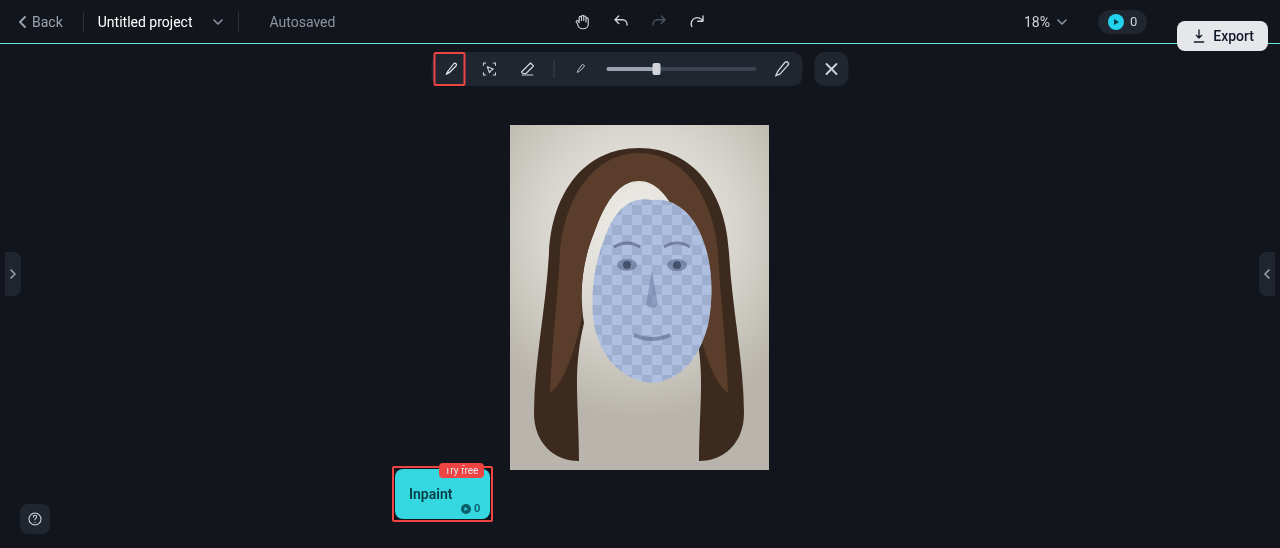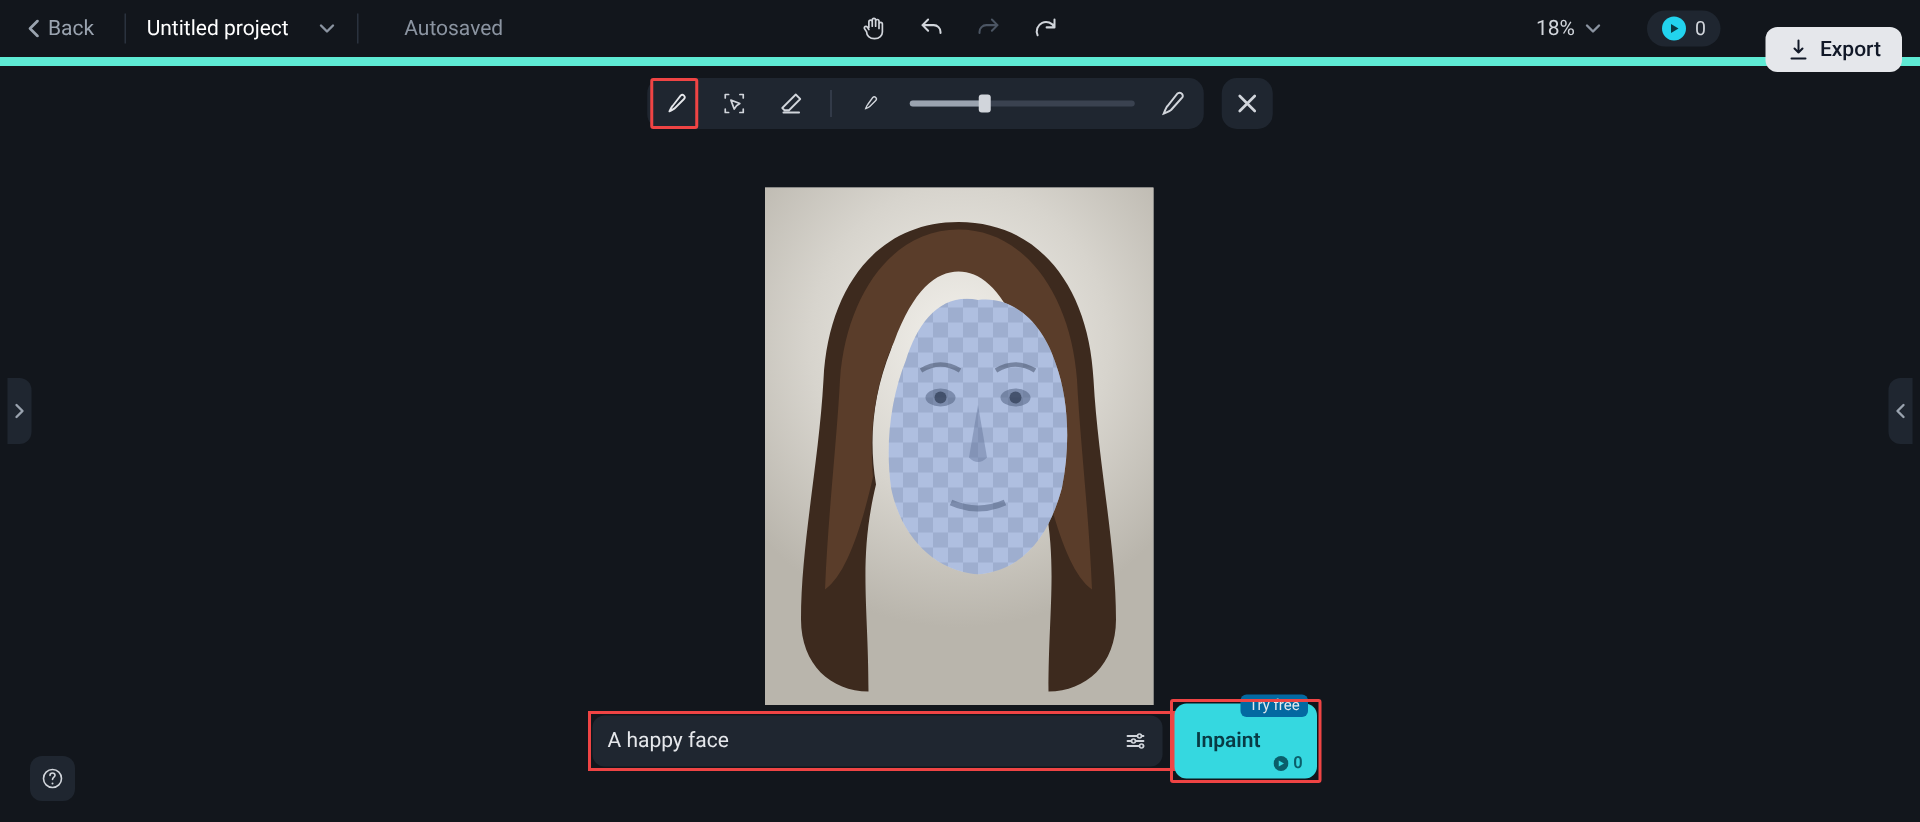--- a/index.html
+++ b/index.html
@@ -10,21 +10,21 @@
     color: #e5e7eb;
     overflow: hidden;
     position: relative;
   }
   
   .header {
     height: 44px;
     display: flex;
     align-items: center;
     padding: 0 12px;
-    border-bottom: 6px solid #5eead4;
+    border-bottom: 1px solid #5eead4;
     gap: 4px;
   }
   .back-btn { display: flex; align-items: center; gap: 4px; color: #9aa3af; font-size: 14px; cursor: pointer; padding: 4px 6px;}
   .vdiv { width:1px; height:20px; background:#2a323e; margin: 0 10px; }
   .proj-name { color:#fff; font-size:14px; display:flex; align-items:center; gap:20px; }
   .chev { color:#8b94a1; }
   .autosaved { color:#8b94a1; font-size:14px; margin-left:16px;}
   .header-center { position:absolute; left:50%; transform:translateX(-50%); display:flex; gap:18px; align-items:center; }
   .icon-btn { color:#d1d5db; width:20px; height:20px; display:flex; align-items:center; justify-content:center; cursor:pointer; }
   .icon-btn.dim { color:#4b5563; }
@@ -60,21 +60,21 @@
 
   
   .prompt-wrap { position:absolute; left:395px; top:477px; width:495px; height:34px; display:flex; gap:8px; align-items:center; }
   .prompt-box-outline { position:absolute; left:-3px; top:-3px; width:392px; height:40px; border:2px solid #ef4444; pointer-events:none; }
   .prompt-input { background:#1f2630; border-radius:8px; height:34px; flex:0 0 380px; display:flex; align-items:center; padding:0 10px; gap:8px; position:relative; }
   .prompt-text { color:#e5e7eb; font-size:14px; flex:1; }
   .settings-mini { color:#d1d5db; cursor:pointer; }
   .inpaint-wrap { position:relative; }
   .inpaint-btn { background:#35d8e0; color:#083b45; height:50px; border-radius:8px; padding:0 38px 0 14px; font-size:14px; font-weight:600; display:flex; align-items:center; gap:6px; cursor:pointer; position:relative;}
   .inpaint-outline { position:absolute; left:-3px; top:-3px; right:-3px; bottom:-3px; border:2px solid #ef4444; pointer-events:none; border-radius:2px;}
-  .tryfree { position:absolute; right:6px; top:-6px; background:#0369a1; color:#e5e7eb; font-size:10px; padding:2px 6px; border-radius:4px; }
+  .tryfree { position:absolute; right:6px; top:-6px; background:#ef4444; color:#e5e7eb; font-size:10px; padding:2px 6px; border-radius:4px; }
   .inpaint-sub { position:absolute; right:10px; bottom:4px; font-size:11px; color:#0a5e6a; display:flex; align-items:center; gap:3px;}
   svg { display:block; }
 </style>
 </head>
 <body>
 
 <div class="header">
   <div class="back-btn">
     <svg width="10" height="12" viewBox="0 0 10 12">
         <path d="M7 1 L2 6 L7 11" stroke="#9aa3af" stroke-width="1.8" fill="none" stroke-linecap="round" stroke-linejoin="round"></path>
@@ -226,32 +226,20 @@
 
 <div class="help-btn">
   <svg width="16" height="16" viewBox="0 0 24 24">
       <circle cx="12" cy="12" r="9" stroke="#d1d5db" stroke-width="1.6" fill="none"></circle>
       <path d="M9.5 9a2.5 2.5 0 115 0c0 1.5-2.5 2-2.5 4" stroke="#d1d5db" stroke-width="1.6" fill="none" stroke-linecap="round"></path>
       <circle cx="12" cy="17" r="1" fill="#d1d5db"></circle>
     </svg>
 </div>
 
 <div class="prompt-wrap">
-  <div class="prompt-input">
-    <div class="prompt-box-outline"></div>
-    <span class="prompt-text">A happy face</span>
-    <span class="settings-mini">
-      <svg width="16" height="16" viewBox="0 0 24 24">
-          <path d="M4 7h10M20 7h-2M4 12h4M20 12h-8M4 17h12M20 17h-0" stroke="#d1d5db" stroke-width="1.8" stroke-linecap="round"></path>
-          <circle cx="16" cy="7" r="2" stroke="#d1d5db" stroke-width="1.6" fill="none"></circle>
-          <circle cx="10" cy="12" r="2" stroke="#d1d5db" stroke-width="1.6" fill="none"></circle>
-          <circle cx="18" cy="17" r="2" stroke="#d1d5db" stroke-width="1.6" fill="none"></circle>
-        </svg>
-    </span>
-  </div>
   <div class="inpaint-wrap">
     <div class="inpaint-btn">
       <span>Inpaint</span>
       <span class="inpaint-sub">
         <svg width="10" height="10" viewBox="0 0 10 10">
             <circle cx="5" cy="5" r="5" fill="#0a5e6a"></circle>
             <path d="M3.5 3 L7 5 L3.5 7 Z" fill="#35d8e0"></path>
           </svg>
         <span>0</span>
       </span>

